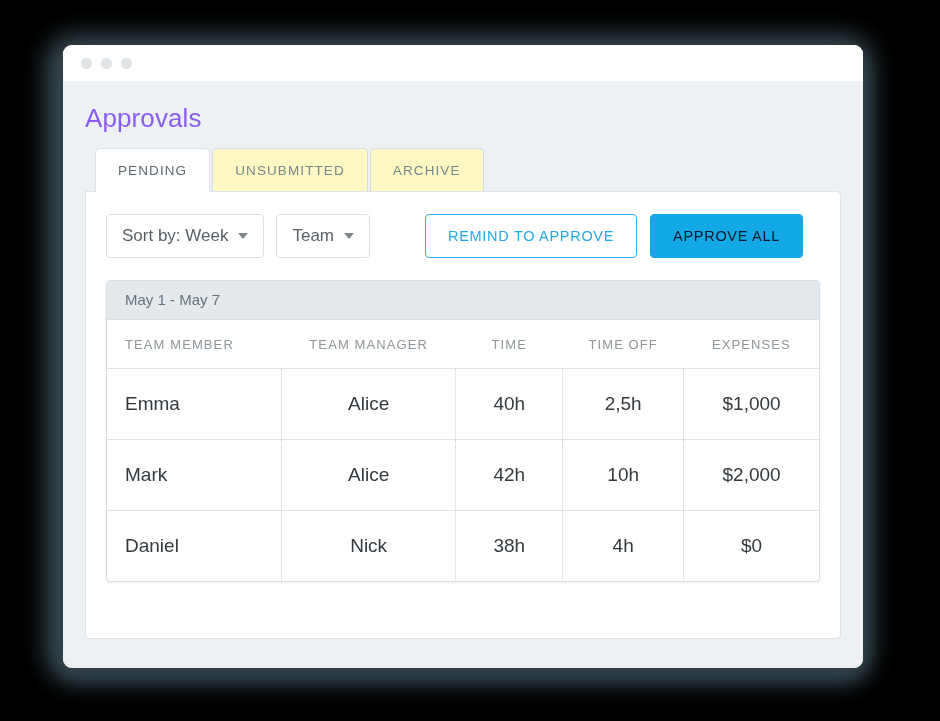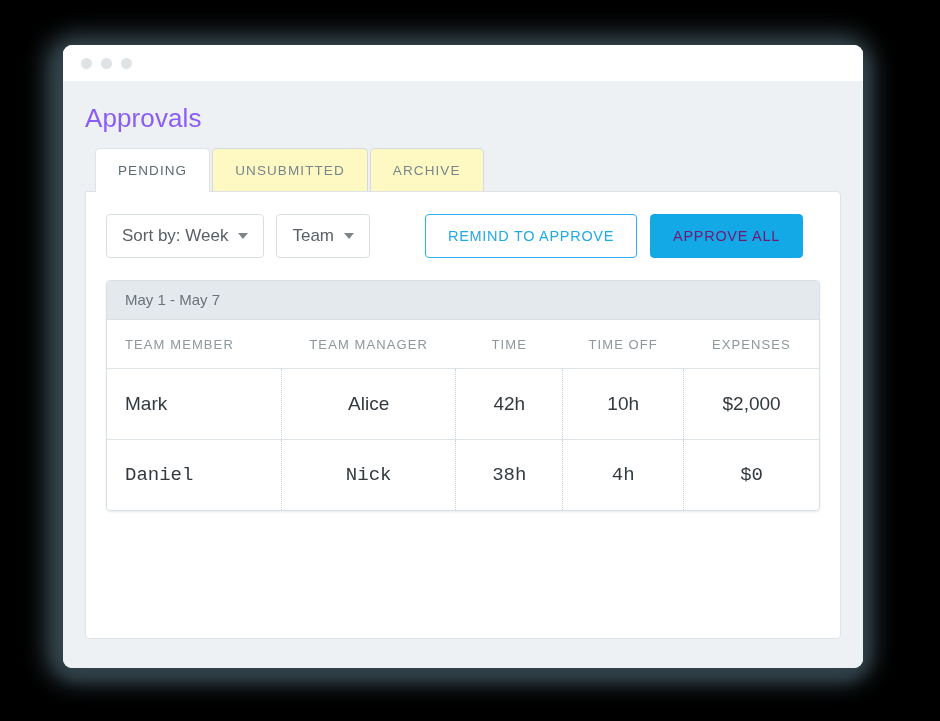--- a/index.html
+++ b/index.html
@@ -182,21 +182,21 @@
     font-weight: 400;
   }
   .btn-primary {
     height: 44px;
     display: flex;
     align-items: center;
     justify-content: center;
     border: 1px solid #12a9e6;
     border-radius: 4px;
     background: #12a9e6;
-    color: #701a75;
+    color: #0f172a;
     font-size: 14.5px;
     letter-spacing: 0.7px;
     padding: 0 22px;
     cursor: pointer;
     font-weight: 400;
   }
 
   
   .table-card {
     border: 1px solid #d9e0e4;
@@ -234,21 +234,21 @@
     text-align: center;
     padding: 24px 0;
     border-bottom: 1px solid #dde3e6;
     border-left: 1px dotted #c9d2d7;
   }
   tbody td.first {
     text-align: left;
     padding-left: 18px;
     border-left: none;
   }
-  tbody tr:last-child td { border-bottom: none; font-family: Liberation Mono, monospace; }
+  tbody tr:last-child td { border-bottom: none; }
 
   .c1 { width: 24.5%; }
   .c2 { width: 24.5%; }
   .c3 { width: 15%; }
   .c4 { width: 17%; }
   .c5 { width: 19%; }
 </style>
 </head>
 <body>
 
@@ -314,20 +314,27 @@
             <thead>
               <tr>
                 <th class="first c1">TEAM MEMBER</th>
                 <th class="c2">TEAM MANAGER</th>
                 <th class="c3">TIME</th>
                 <th class="c4">TIME OFF</th>
                 <th class="c5">EXPENSES</th>
               </tr>
             </thead>
             <tbody>
+              <tr>
+                <td class="first c1">Emma</td>
+                <td class="c2">Alice</td>
+                <td class="c3">40h</td>
+                <td class="c4">2,5h</td>
+                <td class="c5">$1,000</td>
+              </tr>
               <tr>
                 <td class="first c1">Mark</td>
                 <td class="c2">Alice</td>
                 <td class="c3">42h</td>
                 <td class="c4">10h</td>
                 <td class="c5">$2,000</td>
               </tr>
               <tr>
                 <td class="first c1">Daniel</td>
                 <td class="c2">Nick</td>

